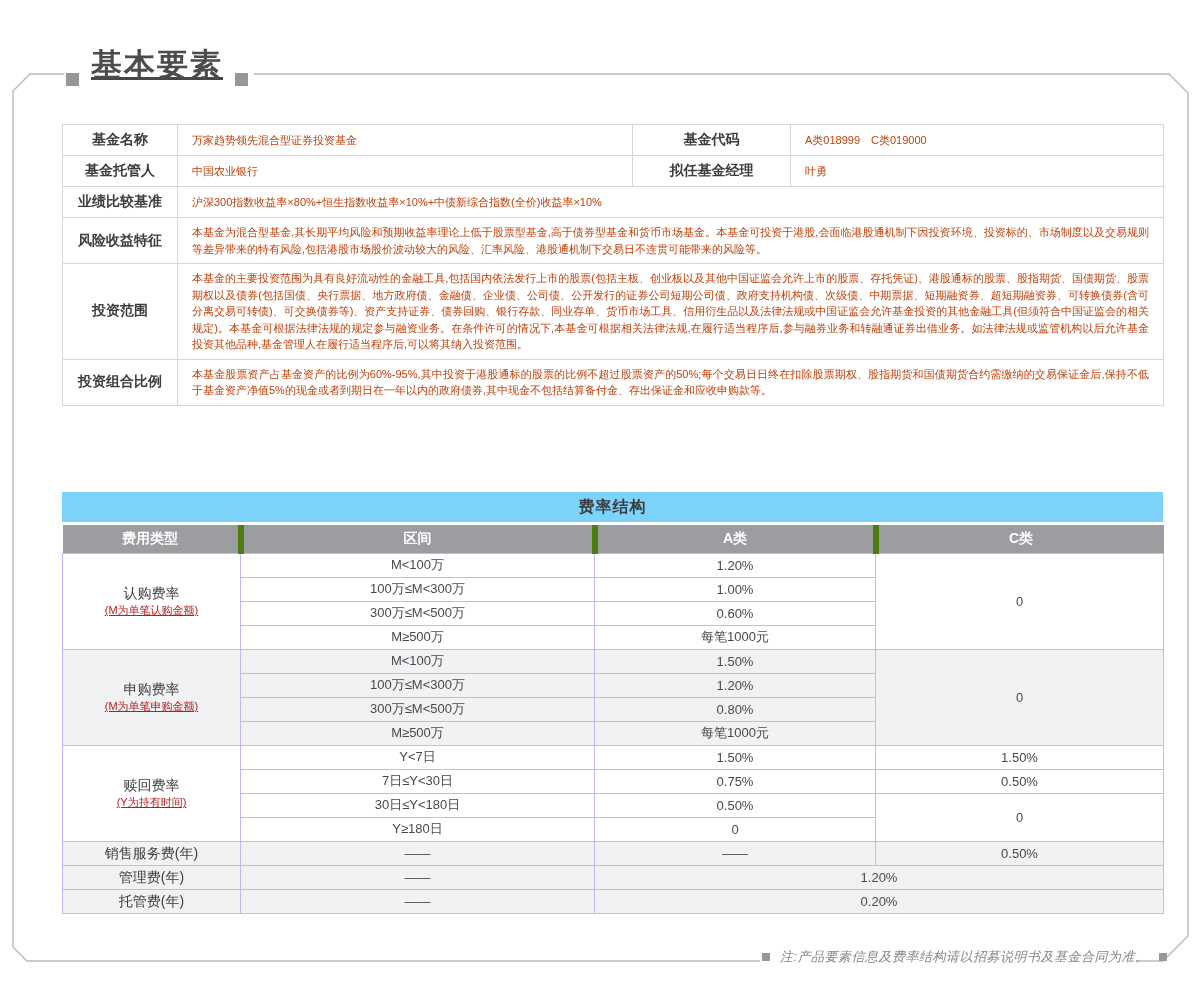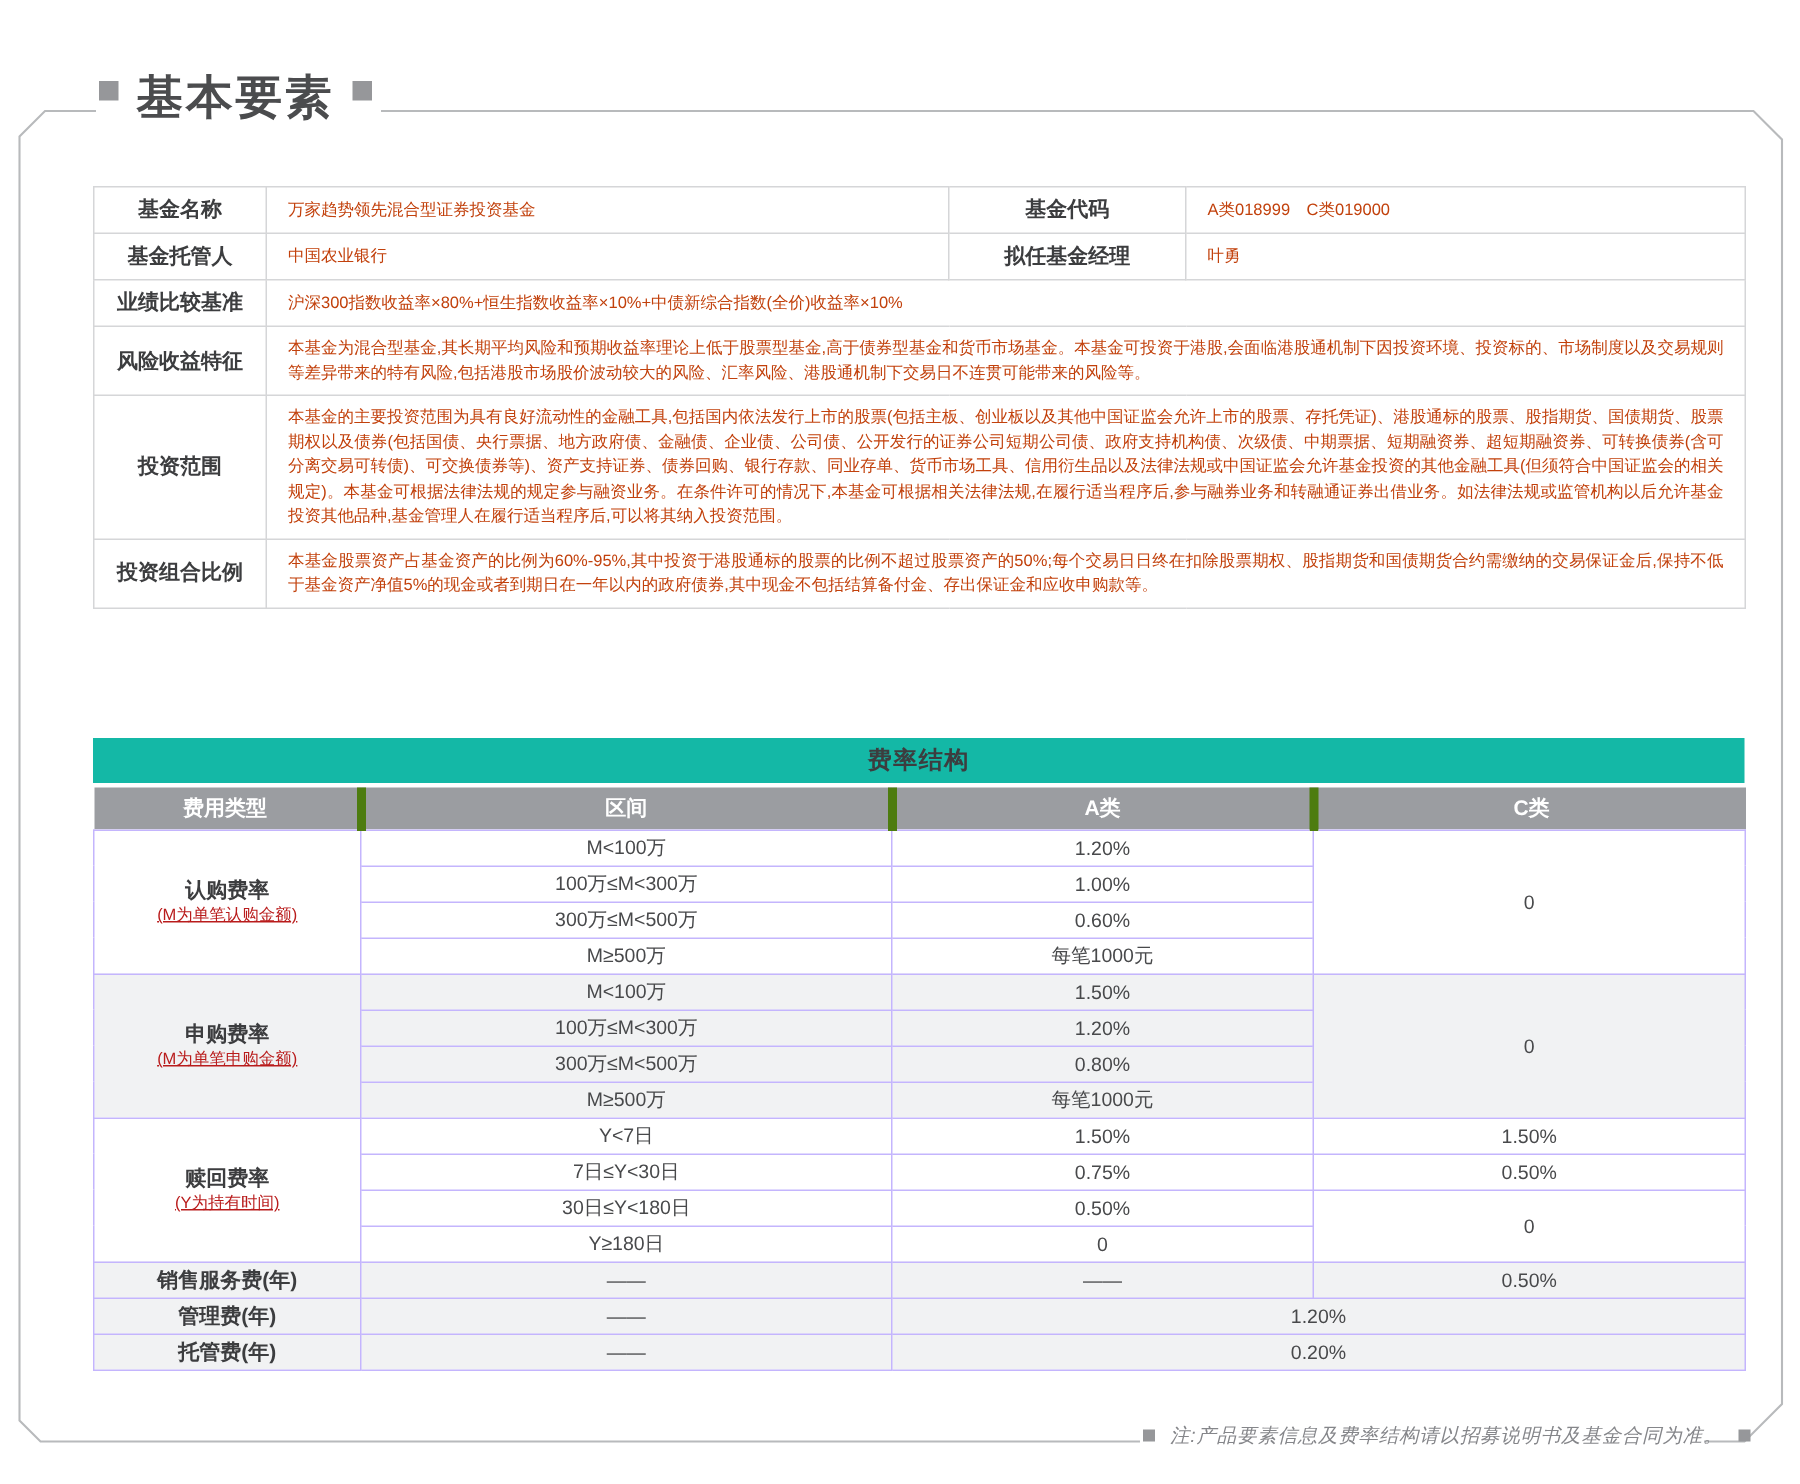--- a/index.html
+++ b/index.html
@@ -4,49 +4,49 @@
 <style>
   * { margin:0; padding:0; box-sizing:border-box; }
   html,body { width:1200px; height:989px; background:#ffffff;
     font-family:"Liberation Sans","DejaVu Sans",sans-serif; color:#46474a; }
   body { position:relative; overflow:hidden; }
 
   
   .frame-svg { position:absolute; left:0; top:0; width:1200px; height:989px; }
 
   
-  .title-block { position:absolute; left:66px; top:44px; display:flex; align-items:flex-start; }
+  .title-block { position:absolute; left:66px; top:44px; display:flex; align-items:flex-end;text-decoration:underline; }
   .title-sq { width:13px; height:13px; background:#96979a; margin-top:10px; }
   .page-title { font-size:31px; font-weight:bold; color:#4b4c4e; letter-spacing:2px;
     margin:0 12px; }
 
   
   .info-table { position:absolute; left:62px; top:124px; width:1101px;
     border-collapse:collapse; table-layout:fixed; }
   .info-table td { border:1px solid #d5d6d8; vertical-align:middle;margin-left:17px; }
   .info-table td.lbl { font-weight:bold; font-size:14px; color:#3c3d3f;
     text-align:center; padding:6px 4px; }
   .info-table td.val { font-size:11px; color:#c2410c; padding:6px 14px;
     line-height:1.5; text-align:justify; }
   .info-table tr.short td { height:31px; }
 
   
   .fee-wrap { position:absolute; left:62px; top:492px; width:1101px; }
-  .fee-title-band { height:30px; background:#14b8a6; display:flex;
+  .fee-title-band { height:30px; background:#7dd3fc; display:flex;
     align-items:center; justify-content:center; font-size:16px; font-weight:bold;
     color:#3c3d3f; letter-spacing:1px; margin-bottom:3px; }
   .fee-table { width:100%; border-collapse:collapse; table-layout:fixed;border-radius:23px; }
   .fee-table thead th { background:#9b9da1; color:#ffffff; font-size:14px;
     font-weight:bold; height:28px; border-left:6px solid #4d7c0f; }
   .fee-table thead th:first-child { border-left:none; }
   .fee-table tbody td { border:1px solid #c4b5fd; font-size:13px; color:#48494b;
     text-align:center; vertical-align:middle; height:24px; padding:1px 4px;
     background:#ffffff; }
   .fee-table tbody tr.shaded td { background:#f1f2f3; }
-  .fee-table td.fee-label .fee-label-main { font-weight:bold; font-size:14px;
+  .fee-table td.fee-label .fee-label-main { font-weight:normal; font-size:14px;
     color:#3c3d3f; line-height:1.35; }
   .fee-table td.fee-label .fee-label-sub { font-size:11px; color:#b91c1c;
     line-height:1.35;text-decoration:underline; }
 
   
   .note-block { position:absolute; left:762px; top:948px; display:flex;
     align-items:center; }
   .note-sq { width:8px; height:8px; background:#96979a; }
   .note-text { font-size:13px; color:#85868a; margin:0 10px; letter-spacing:0.5px;font-style:italic; }
 </style>

